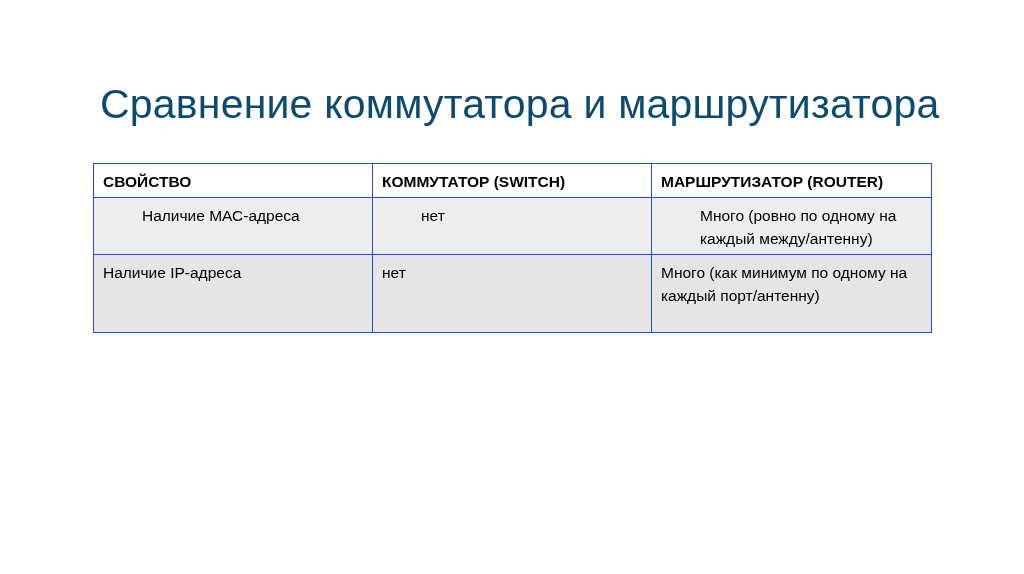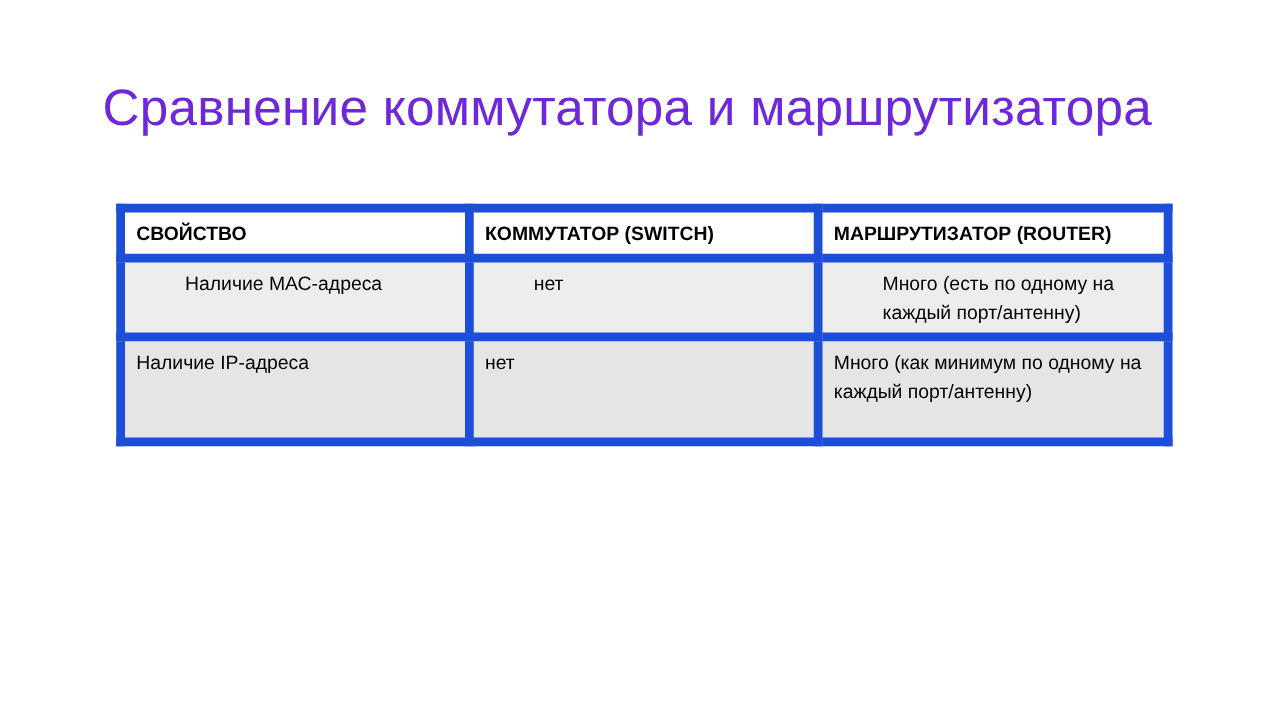--- a/index.html
+++ b/index.html
@@ -16,40 +16,40 @@
     color: #000000;
   }
   .slide-title {
     position: absolute;
     left: 82px;
     top: 58px;
     width: 880px;
     font-size: 41px;
     font-weight: normal;
     letter-spacing: 0.2px;
-    color: #6d28d9;
+    color: #0c4a6e;
     white-space: nowrap;
-    margin: 0;
+    margin: 18px;
     line-height: 56px;
   }
   table.compare {
     position: absolute;
     left: 93px;
     top: 163px;
     width: 838px;
     border-collapse: collapse;
     table-layout: fixed;
     font-size: 15.5px;
   }
   table.compare col.c1 { width: 279px; }
   table.compare col.c2 { width: 279px; }
   table.compare col.c3 { width: 280px; }
   table.compare th,
   table.compare td {
-    border: 7px solid #1d4ed8;
+    border: 1px solid #1d4ed8;
     vertical-align: top;
     text-align: left;
     padding: 6px 9px 4px 9px;
     line-height: 23px;
   }
   table.compare th {
     font-weight: bold;
     background: #ffffff;
     height: 20px;
   }
@@ -76,21 +76,21 @@
     <tr>
       <th>СВОЙСТВО</th>
       <th>КОММУТАТОР (SWITCH)</th>
       <th>МАРШРУТИЗАТОР (ROUTER)</th>
     </tr>
   </thead>
   <tbody>
     <tr class="shade r1">
       <td>Наличие МАС-адреса</td>
       <td>нет</td>
-      <td>Много (есть по одному на каждый порт/антенну)</td>
+      <td>Много (ровно по одному на каждый между/антенну)</td>
     </tr>
     <tr class="plain r2">
       <td>Наличие IP-адреса</td>
       <td>нет</td>
       <td>Много (как минимум по одному на каждый порт/антенну)</td>
     </tr>
   </tbody>
 </table>
 
 </body></html>

